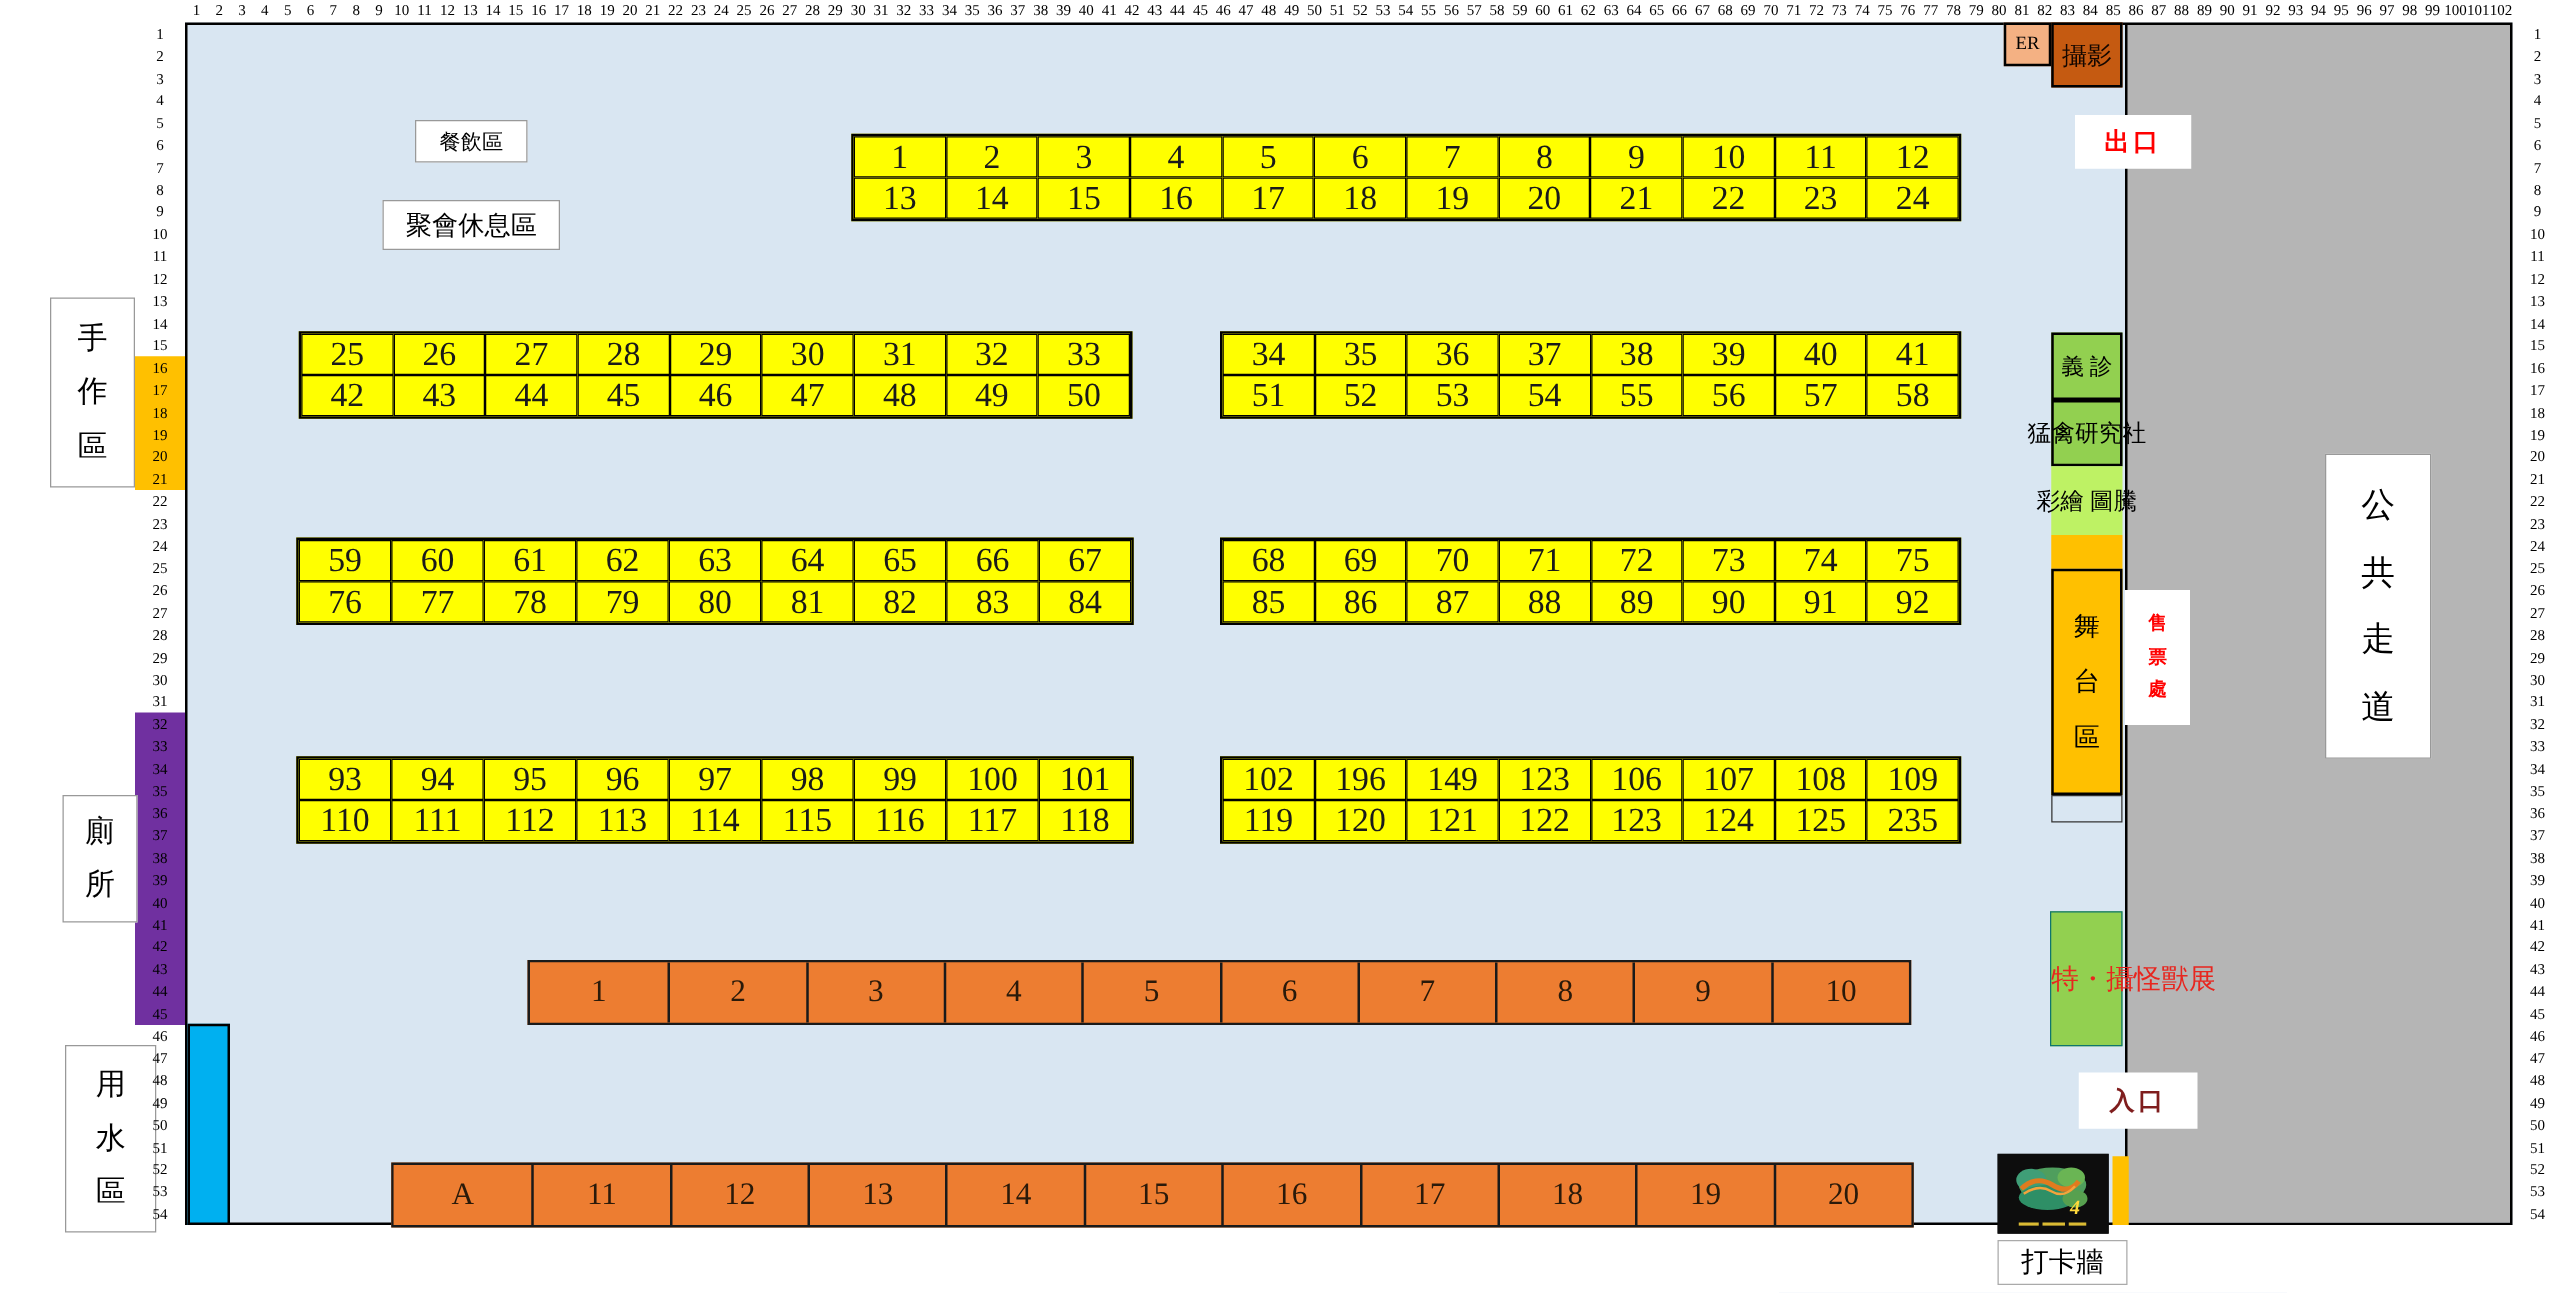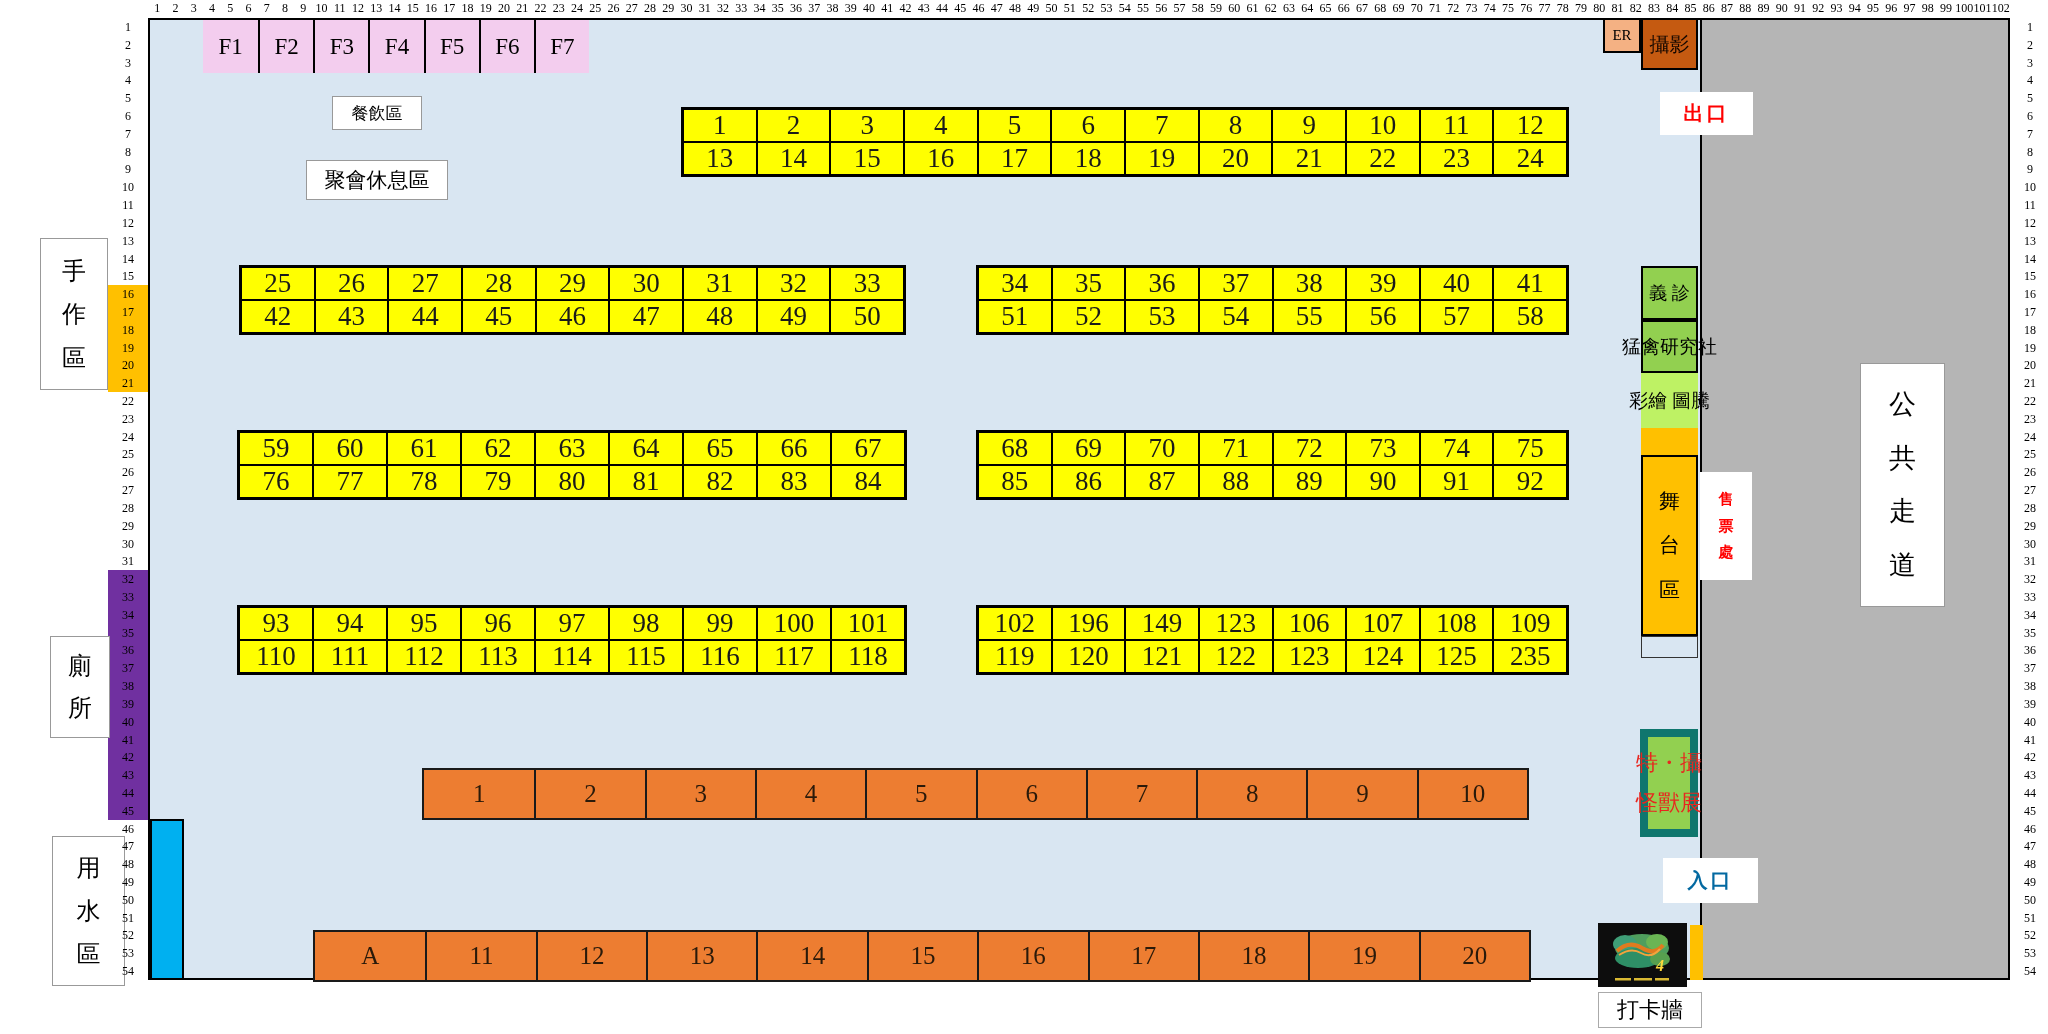--- a/index.html
+++ b/index.html
@@ -46,32 +46,32 @@
 
   
   .orow{position:absolute;box-sizing:border-box;display:grid;border:2px solid #1a1a1a;z-index:3;background:#ed7d31;}
   .ocell{display:flex;align-items:center;justify-content:center;font-size:25px;color:#2a1a0a;box-sizing:border-box;background:#ed7d31;}
   .ocell + .ocell{border-left:2px solid #1a1a1a;}
 
   
   #box-er{left:1603px;top:18px;width:38px;height:35px;background:#f4b183;border:2px solid #000;display:flex;align-items:center;justify-content:center;font-size:15px;z-index:3;}
   #box-photo{left:1641px;top:18px;width:57px;height:52px;background:#c55a11;border:2px solid #000;display:flex;align-items:center;justify-content:center;font-size:20px;color:#140700;z-index:3;}
   #box-exit{left:1660px;top:92px;width:93px;height:43px;background:#fff;display:flex;align-items:center;justify-content:center;font-size:20px;font-weight:bold;color:#ff0000;letter-spacing:3px;z-index:4;}
-  #box-entrance{left:1663px;top:858px;width:95px;height:45px;background:#fff;display:flex;align-items:center;justify-content:center;font-size:20px;font-weight:bold;color:#0369a1;letter-spacing:3px;z-index:4;}
+  #box-entrance{left:1663px;top:858px;width:95px;height:45px;background:#fff;display:flex;align-items:center;justify-content:center;font-size:20px;font-weight:bold;color:#7f1d1d;letter-spacing:3px;z-index:4;}
   #box-clinic{left:1641px;top:266px;width:57px;height:54px;background:#92d050;border:2px solid #000;display:flex;align-items:center;justify-content:center;font-size:18px;z-index:3;}
   #box-raptor{left:1641px;top:320px;width:57px;height:53px;background:#92d050;border:2px solid #000;display:flex;align-items:center;justify-content:center;z-index:3;}
   #box-raptor span{white-space:nowrap;font-size:19px;color:#000;}
   #box-totem{left:1641px;top:373px;width:57px;height:55px;background:#bef264;display:flex;align-items:center;justify-content:center;z-index:3;}
   #box-totem span{white-space:nowrap;font-size:19px;color:#000;}
   #stage{left:1641px;top:428px;width:57px;height:230px;z-index:3;}
   #stage-seg1{left:0;top:0;width:57px;height:27px;background:#ffc000;}
   #stage-seg2{left:0;top:27px;width:57px;height:181px;background:#ffc000;border:2px solid #000;font-size:21px;color:#000;padding:10px 0;}
   #stage-seg3{left:0;top:208px;width:57px;height:22px;background:#d9e6f2;border:1px solid #333;}
   #box-ticket{left:1700px;top:472px;width:52px;height:108px;background:#fff;font-size:15px;font-weight:bold;color:#ff0000;z-index:4;padding:8px 0;}
-  #box-tokusatsu{left:1640px;top:729px;width:58px;height:108px;background:#92d050;border:8px solid #0f766e;display:flex;flex-direction:column;align-items:center;justify-content:space-evenly;z-index:3;}
+  #box-tokusatsu{left:1640px;top:729px;width:58px;height:108px;background:#92d050;border:1px solid #0f766e;display:flex;flex-direction:row;align-items:center;justify-content:space-evenly;z-index:3;}
   #box-tokusatsu span{white-space:nowrap;font-size:22px;color:#e8261f;}
   #stage-strip2{left:1690px;top:925px;width:13px;height:55px;background:#ffc000;z-index:3;}
   #logo{left:1598px;top:923px;width:89px;height:64px;background:#0d0d0d;z-index:4;}
 </style>
 </head>
 <body>
 
 <div id="canvas">
 
   <div id="floor" class="abs"></div>
@@ -319,29 +319,20 @@
       </div>
   </div>
 
   <div id="box-dining" class="abs wbox">
     <span>餐飲區</span>
   </div>
   <div id="box-rest" class="abs wbox">
     <span>聚會休息區</span>
   </div>
 
-  <div id="f-row" class="abs">
-      <div class="fcell">F1</div>
-      <div class="fcell">F2</div>
-      <div class="fcell">F3</div>
-      <div class="fcell">F4</div>
-      <div class="fcell">F5</div>
-      <div class="fcell">F6</div>
-      <div class="fcell">F7</div>
-    </div>
 
   <div class="yblock" style="left: 681px; top: 107px; width: 888px; height: 70px; grid-template-columns: repeat(12, 1fr);">
       <div class="ycell">1</div>
       <div class="ycell">2</div>
       <div class="ycell">3</div>
       <div class="ycell">4</div>
       <div class="ycell">5</div>
       <div class="ycell">6</div>
       <div class="ycell">7</div>
       <div class="ycell">8</div>

